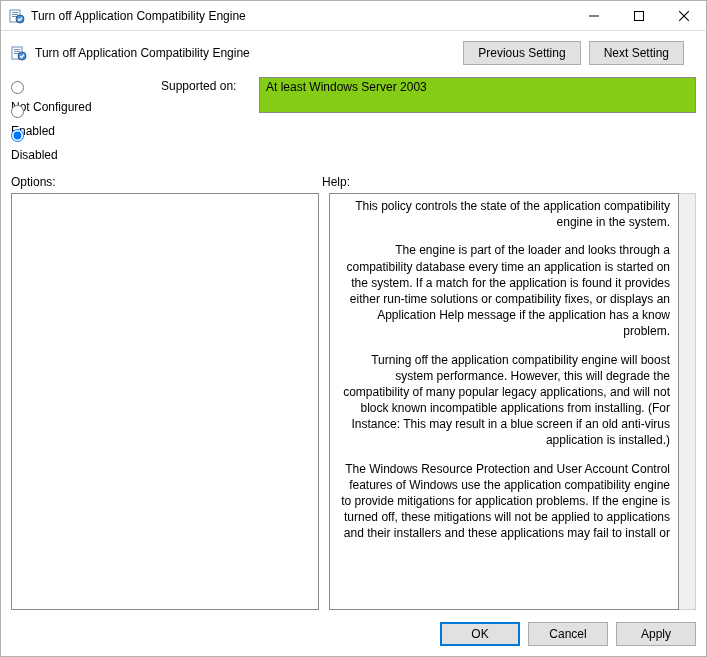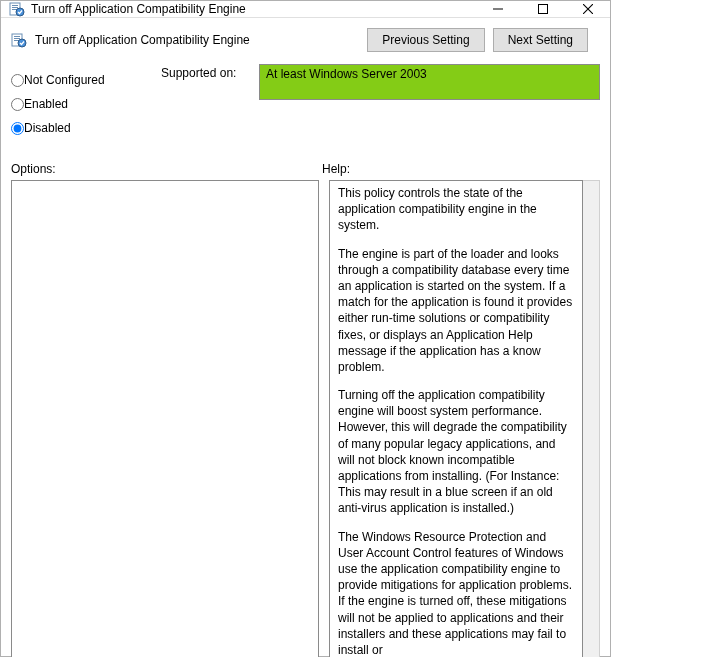--- a/index.html
+++ b/index.html
@@ -1,43 +1,43 @@
 <!DOCTYPE html>
 <html><head>
 <meta charset="utf-8">
 <style>
 * { box-sizing: border-box; font-family: 'Segoe UI', Tahoma, sans-serif; font-size: 12px; }
 html, body { margin: 0; padding: 0; background: #fff; }
-.window { width: 611px; height: 657px; border: 1px solid #b0b0b0; background: #fff; display: flex; flex-direction: column; }
+.window { width: 707px; height: 657px; border: 1px solid #b0b0b0; background: #fff; display: flex; flex-direction: column; }
 .titlebar { height: 30px; display: flex; align-items: center; border-bottom: 1px solid #e0e0e0; }
 .titlebar-icon { width: 16px; height: 16px; margin: 0 6px 0 8px; display: inline-flex; }
 .titlebar-text { flex: 1; font-size: 12px; }
 .titlebar-btns { display: flex; height: 100%; }
 .titlebar-btn { width: 45px; height: 100%; display: flex; align-items: center; justify-content: center; background: transparent; border: none; }
 .content { flex: 1; display: flex; flex-direction: column; padding: 6px 10px 10px 10px; }
 .header-row { display: flex; align-items: center; gap: 8px; padding: 4px 0 8px 0; }
 .header-row .policy-icon { width: 16px; height: 16px; display: inline-flex; }
 .header-row .policy-title { flex: 1; }
 .header-row .nav-btns { display: flex; gap: 8px; margin-right: 12px; }
 .btn { height: 24px; padding: 0 14px; background: #e1e1e1; border: 1px solid #adadad; cursor: pointer; }
 .btn.default { border: 2px solid #0078d7; padding: 0 20px; }
 .mid { display: flex; gap: 10px; padding: 4px 0 10px 0; }
 .radio-col { width: 140px; padding-top: 4px; }
-.radio-item { display: flex; align-items: center; gap: 0; height: 24px; }
+.radio-item { display: flex; align-items: flex-start; gap: 6px; height: 24px; flex-direction: column; }
 .radio-item input { margin: 0; }
 .form-col { flex: 1; display: flex; flex-direction: column; gap: 10px; }
 .form-row { display: flex; gap: 8px; }
 .form-label { width: 90px; padding-top: 2px; }
 .comment-box { flex: 1; height: 64px; border: 1px solid #8a8a8a; background: #fff; resize: none; padding: 2px 4px; overflow-y: scroll; }
 .supported-box { flex: 1; height: 36px; border: 1px solid #8a8a8a; background: #84cc16; padding: 2px 6px; overflow-y: scroll; color: #000; }
 .panel-labels { display: flex; gap: 3px; padding: 6px 0 4px 0; margin-top:6px; }
 .panel-labels .left-l { width: 308px; }
 .panels { flex: 1; display: flex; gap: 10px; min-height: 0; }
 .options-box { width: 308px; border: 1px solid #8a8a8a; background: #fff; }
-.help-wrap { flex: 1; display: flex; min-height: 0; }
+.help-wrap { flex: 1; display: flex; min-height: 0; text-align: right; }
 .help-box { flex: 1; border: 1px solid #8a8a8a; background: #fff; padding: 4px 8px; overflow-y: auto; line-height: 1.35; }
 .help-box p { margin: 0 0 12px 0; }
 .scroll-hint { width: 17px; background: #f0f0f0; border: 1px solid #d0d0d0; border-left: none; }
 .footer { display: flex; justify-content: flex-end; gap: 8px; padding-top: 12px; }
 .footer .btn { width: 80px; text-align: center; }
 svg { display: block; }
 </style>
 </head>
 <body>
 

